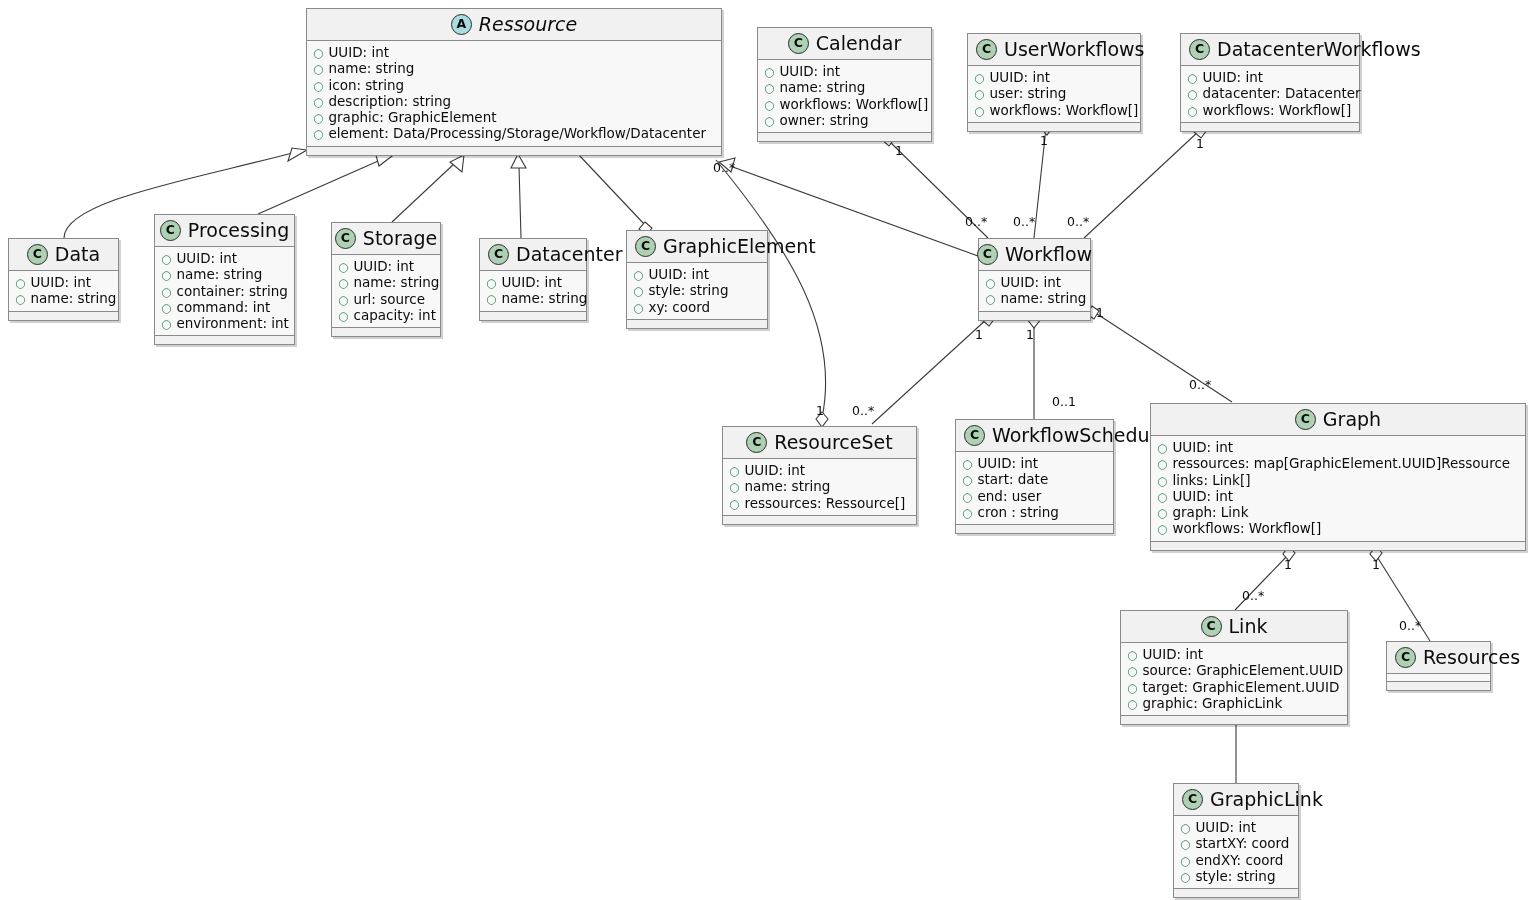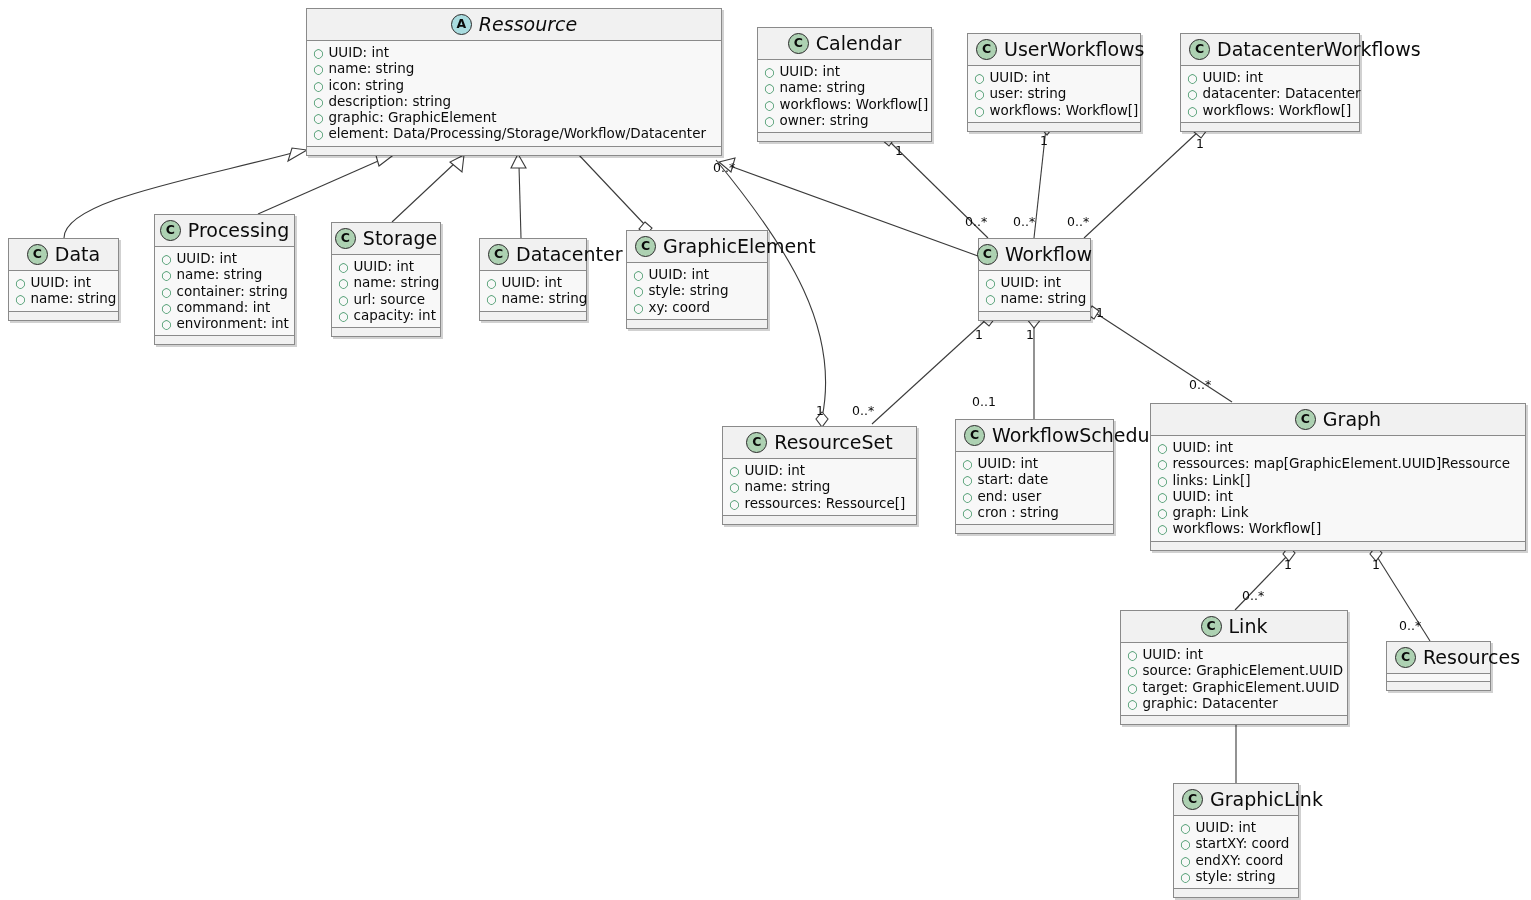--- a/index.html
+++ b/index.html
@@ -479,21 +479,21 @@
           <div class="attr">
             <span class="vis">○</span>
             <span>source: GraphicElement.UUID</span>
           </div>
           <div class="attr">
             <span class="vis">○</span>
             <span>target: GraphicElement.UUID</span>
           </div>
           <div class="attr">
             <span class="vis">○</span>
-            <span>graphic: Datacenter</span>
+            <span>graphic: GraphicLink</span>
           </div>
         </div>
         <div class="methods"></div>
       </div>
       <div class="cls" style="left: 1386px; top: 641px; width: 105px;">
         <div class="cls-head left">
           <span class="badge c">C</span>
           <span class="cls-title">Resources</span>
         </div>
         <div class="attrs empty"></div>
@@ -529,21 +529,21 @@
       <div class="mult" style="left: 713px; top: 160px;">0..*</div>
       <div class="mult" style="left: 895px; top: 143px;">1</div>
       <div class="mult" style="left: 1040px; top: 133px;">1</div>
       <div class="mult" style="left: 1196px; top: 136px;">1</div>
       <div class="mult" style="left: 965px; top: 214px;">0..*</div>
       <div class="mult" style="left: 1013px; top: 214px;">0..*</div>
       <div class="mult" style="left: 1067px; top: 214px;">0..*</div>
       <div class="mult" style="left: 975px; top: 327px;">1</div>
       <div class="mult" style="left: 1026px; top: 327px;">1</div>
       <div class="mult" style="left: 1096px; top: 305px;">1</div>
-      <div class="mult" style="left: 972px; top: 394px;">0..1</div>
+      <div class="mult" style="left: 1052px; top: 394px;">0..1</div>
       <div class="mult" style="left: 1189px; top: 377px;">0..*</div>
       <div class="mult" style="left: 816px; top: 403px;">1</div>
       <div class="mult" style="left: 852px; top: 403px;">0..*</div>
       <div class="mult" style="left: 1284px; top: 557px;">1</div>
       <div class="mult" style="left: 1242px; top: 588px;">0..*</div>
       <div class="mult" style="left: 1372px; top: 557px;">1</div>
       <div class="mult" style="left: 1399px; top: 618px;">0..*</div>
     </div>
 
 </div>

